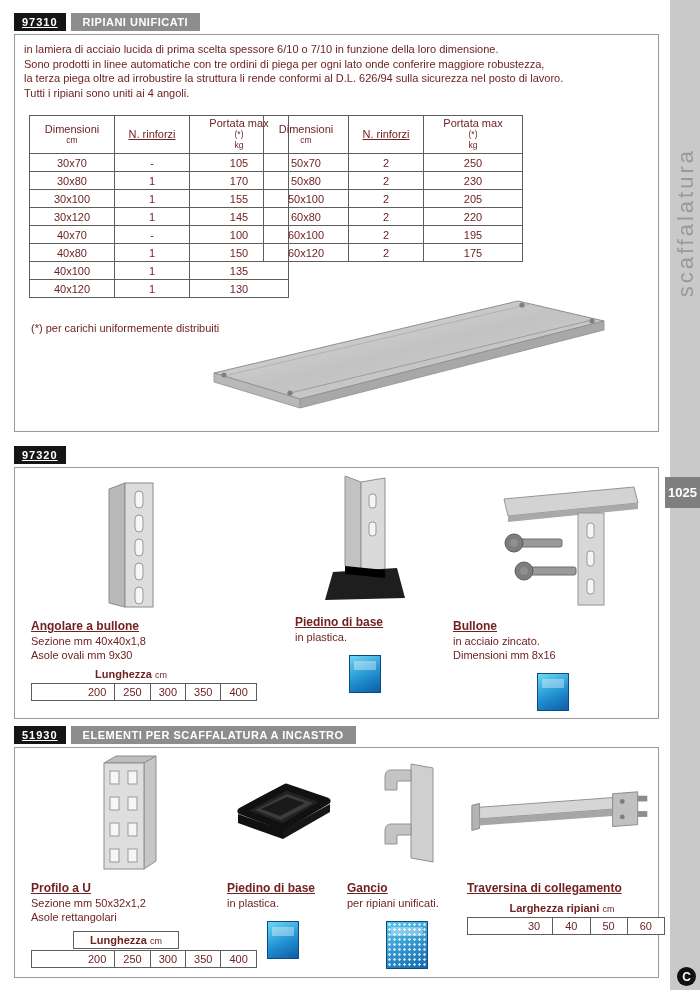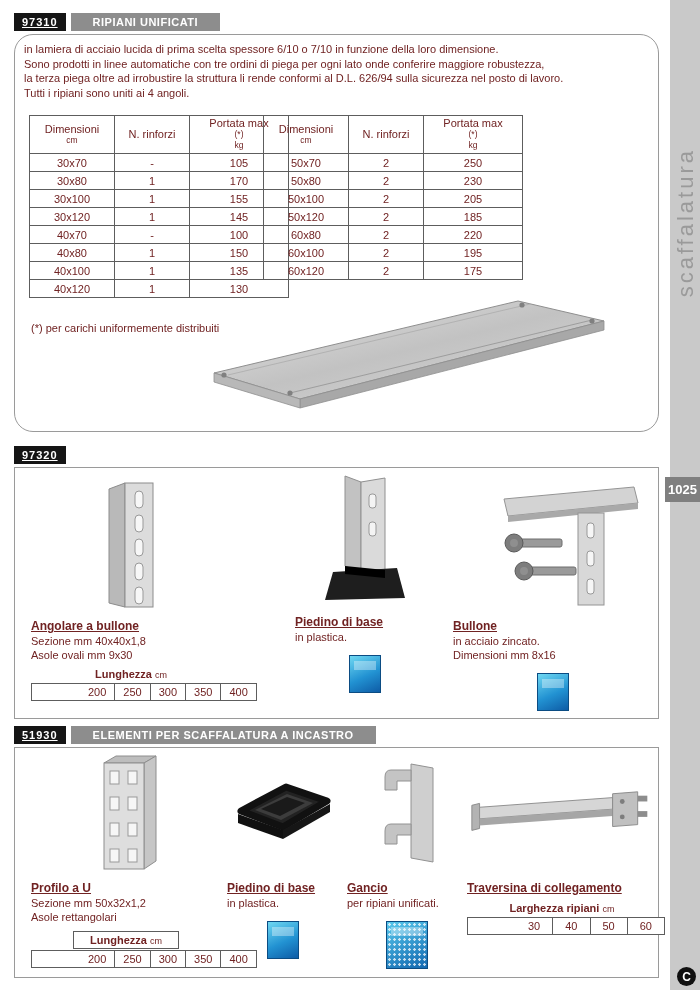--- a/index.html
+++ b/index.html
@@ -1,43 +1,43 @@
 <!DOCTYPE html>
 <html><head>
 <meta charset="utf-8">
 <style>
   html,body{margin:0;padding:0;}
   body{width:700px;height:990px;position:relative;background:#ffffff;font-family:"Liberation Sans",sans-serif;overflow:hidden;}
 
   
   .band{position:absolute;top:0;right:0;width:30px;height:990px;background:#c9c9c9;}
   .band-text{position:absolute;top:148px;left:3px;writing-mode:vertical-rl;transform:rotate(180deg);font-size:22px;color:#9a9a9a;letter-spacing:3px;}
-  .page-num{position:absolute;top:477px;right:0;width:35px;height:25px;background:#7f7f7f;color:#ffffff;font-weight:bold;font-size:13px;display:flex;align-items:center;justify-content:center;}
+  .page-num{position:absolute;top:477px;right:0;width:35px;height:31px;background:#7f7f7f;color:#ffffff;font-weight:bold;font-size:13px;display:flex;align-items:center;justify-content:center;}
   .copy-mark{position:absolute;right:4px;bottom:4px;width:19px;height:19px;border-radius:50%;background:#101010;color:#ffffff;font-size:12px;font-weight:bold;display:flex;align-items:center;justify-content:center;}
 
   
   .sec{position:absolute;left:14px;width:645px;}
   #sec1{top:13px;} #sec2{top:446px;} #sec3{top:726px;}
   .sec-header{display:flex;gap:5px;margin-bottom:3px;align-items:stretch;}
   .code-box{background:#151515;color:#fff;font-size:11px;font-weight:bold;padding:3px 8px;letter-spacing:1px;display:flex;align-items:center;text-decoration:underline;}
-  .title-bar{background:#8d8d8d;color:#fff;font-size:11px;font-weight:bold;padding:3px 22px;letter-spacing:0.5px;display:flex;align-items:center;}
+  .title-bar{background:#8d8d8d;color:#fff;font-size:11px;font-weight:bold;padding:3px 12px;letter-spacing:0.5px;display:flex;align-items:center;}
   .content-box{border:1px solid #9a9a9a;position:relative;background:#fff;}
-  #box1{height:396px;border-radius:19px;} #box2{height:250px;} #box3{height:229px;}
+  #box1{height:396px;} #box2{height:250px;} #box3{height:229px;}
 
   
   .desc{position:absolute;left:9px;top:7px;color:#702222;font-size:11px;line-height:14.5px;}
   .note{position:absolute;left:16px;top:287px;color:#702222;font-size:11px;}
   .tbl{position:absolute;top:80px;border-collapse:collapse;color:#702222;font-size:11px;}
   .tbl-left{left:14px;} .tbl-right{left:248px;}
   .tbl th,.tbl td{border:1px solid #5d5d5d;text-align:center;font-weight:normal;}
   .tbl th{padding:2px 6px;line-height:11px;}
   .tbl td{padding:2px 6px;height:13px;}
   .th-main{display:block;font-size:11px;}
   .th-sub{display:block;font-size:8.5px;}
-  .col-dim{width:72px;} .col-rin{width:62px;} .col-por{width:86px;}
+  .col-dim{width:72px;} .col-rin{width:62px;text-decoration:underline;} .col-por{width:86px;}
   .shelf-img{position:absolute;left:185px;top:252px;}
 
   
   .product{position:absolute;color:#702222;}
   .prod-img{display:flex;align-items:center;justify-content:center;}
   .img-l{height:138px;} .img-s{height:124px;}
   .prod-name{font-weight:bold;font-size:12px;margin-top:5px;text-decoration:underline;}
   .prod-line{font-size:11px;margin-top:2px;}
   .size-wrap{text-align:center;margin-top:7px;}
   .size-label{font-size:11px;font-weight:bold;margin-bottom:2px;}
@@ -164,25 +164,20 @@
             <td>50x80</td>
             <td>2</td>
             <td>230</td>
           </tr>
           <tr>
             <td>50x100</td>
             <td>2</td>
             <td>205</td>
           </tr>
           <tr>
-            <td>50x120</td>
-            <td>2</td>
-            <td>185</td>
-          </tr>
-          <tr>
             <td>60x80</td>
             <td>2</td>
             <td>220</td>
           </tr>
           <tr>
             <td>60x100</td>
             <td>2</td>
             <td>195</td>
           </tr>
           <tr>

